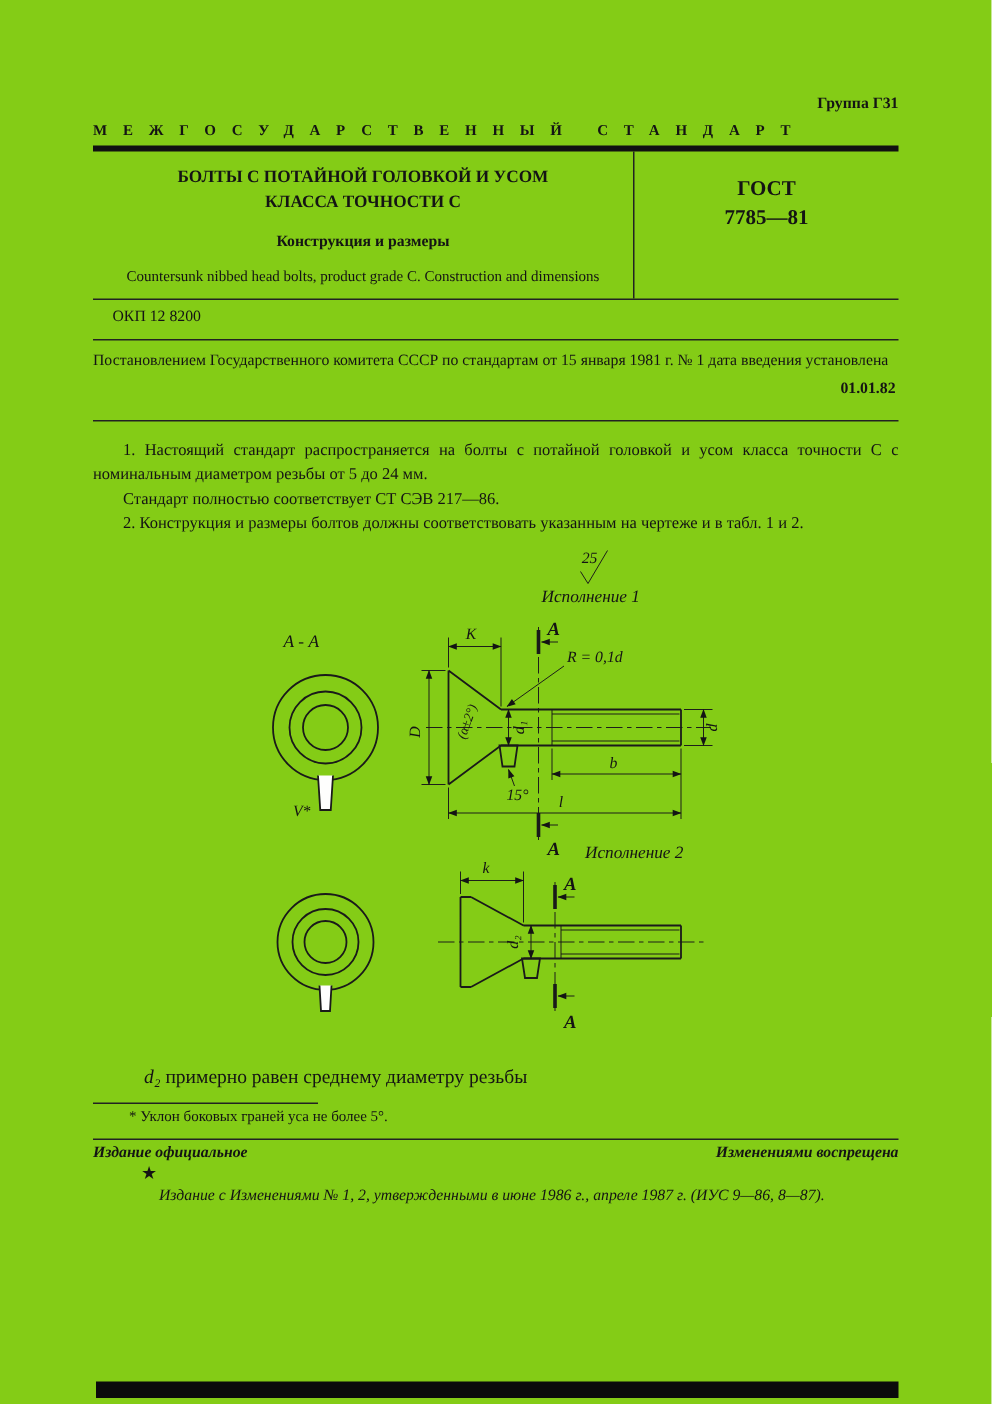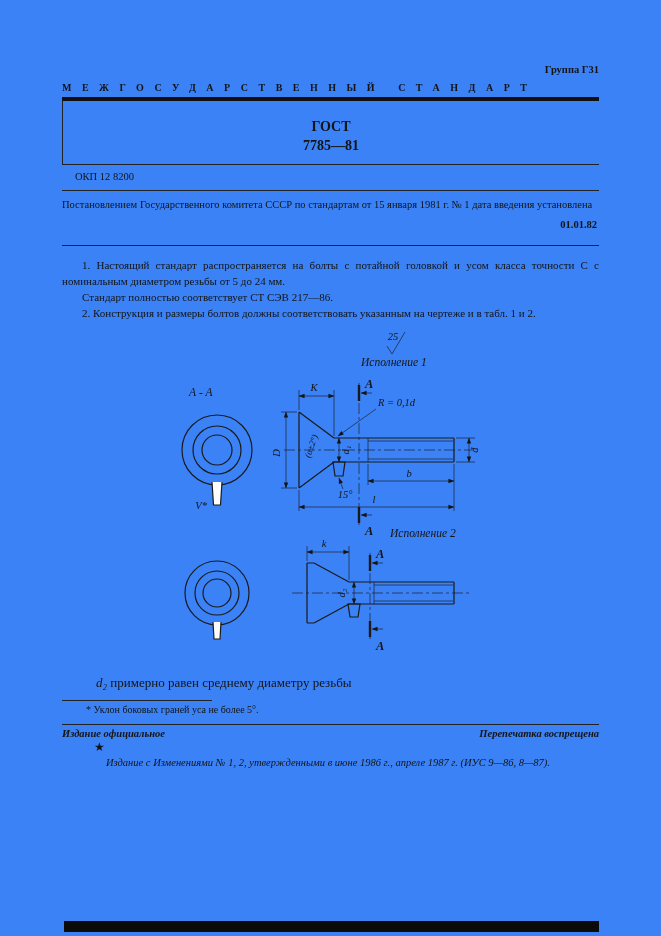--- a/index.html
+++ b/index.html
@@ -1,18 +1,18 @@
 <!DOCTYPE html>
 <html><head>
 <meta charset="utf-8">
 <style>
   * { margin:0; padding:0; box-sizing:border-box; }
   html,body { background:#ffffff; }
   .page {
-    position:relative; width:661px; height:936px; background:#3b82f6;
+    position:relative; width:661px; height:936px; background:#84cc16;
     font-family:"Liberation Serif", serif; color:#141414; overflow:hidden;
   }
   .content { position:absolute; left:62px; top:0; width:537px; }
 
   .group { text-align:right; font-weight:bold; font-size:10.5px; padding-top:64px; }
   .banner { font-weight:bold; font-size:10px; letter-spacing:10.5px; white-space:nowrap; margin-top:7px; }
   .thick-rule { height:4px; background:#111; margin-top:4px; }
 
   .title-block { display:flex; border-bottom:1px solid #222; }
   .tb-left { width:360px; text-align:center; padding:9px 6px 8px; }
@@ -59,20 +59,26 @@
 <body>
 
 <div class="page">
   <div class="content">
 
     <div class="group">Группа Г31</div>
     <div class="banner">МЕЖГОСУДАРСТВЕННЫЙ СТАНДАРТ</div>
     <div class="thick-rule"></div>
 
     <div class="title-block">
+      <div class="tb-left">
+        <div class="t1">БОЛТЫ С ПОТАЙНОЙ ГОЛОВКОЙ И УСОМ</div>
+        <div class="t1">КЛАССА ТОЧНОСТИ С</div>
+        <div class="subtitle">Конструкция и размеры</div>
+        <div class="t-en">Countersunk nibbed head bolts, product grade C. Construction and dimensions</div>
+      </div>
       <div class="tb-right">
         <div class="gost">ГОСТ</div>
         <div class="gost">7785—81</div>
       </div>
     </div>
 
     <div class="codes">
       <div>ОКП 12 8200</div>
     </div>
 
@@ -196,21 +202,21 @@
     <div class="note">
       <span class="sym">d₂</span><span> примерно равен среднему диаметру резьбы</span>
     </div>
 
     <div class="fn-sep"></div>
     <div class="footnote">* Уклон боковых граней уса не более 5°.</div>
 
     <div class="footer-rule"></div>
     <div class="footer-row">
       <span>Издание официальное</span>
-      <span>Перепечатка воспрещена</span>
+      <span>Изменениями воспрещена</span>
     </div>
     <div class="star">★</div>
     <div class="edition">Издание с Изменениями № 1, 2, утвержденными в июне 1986 г., апреле 1987 г. (ИУС 9—86, 8—87).</div>
 
   </div>
 
   <div class="bottom-bar"></div>
 </div>
 
 </body></html>

